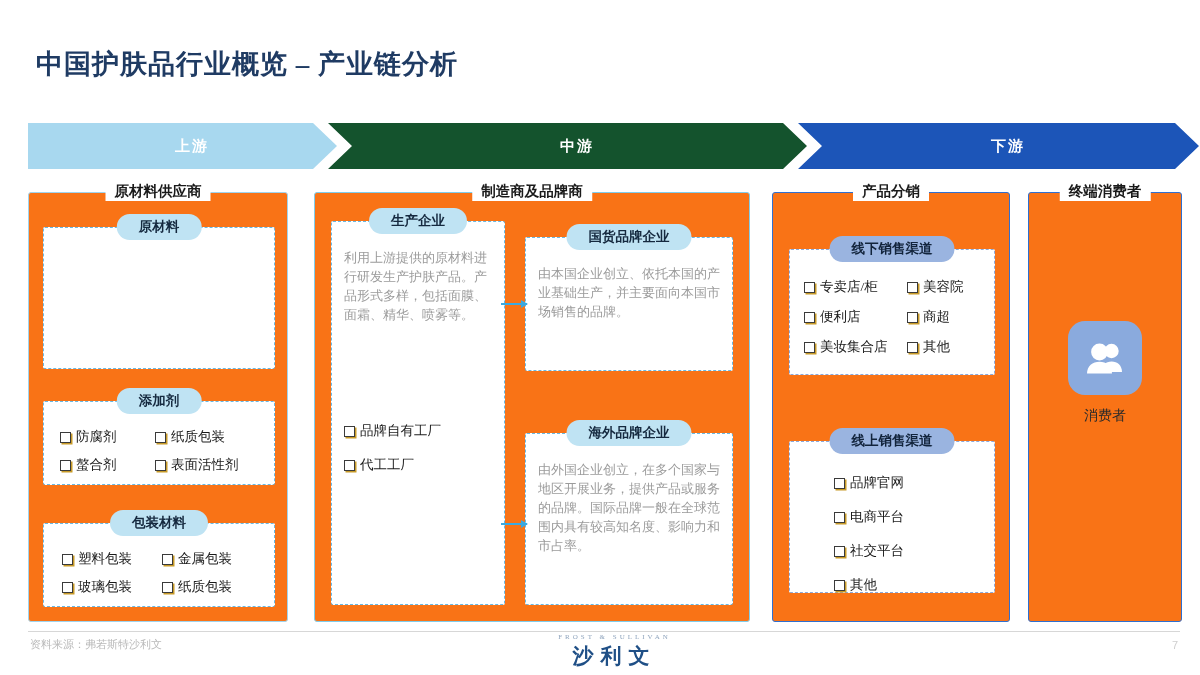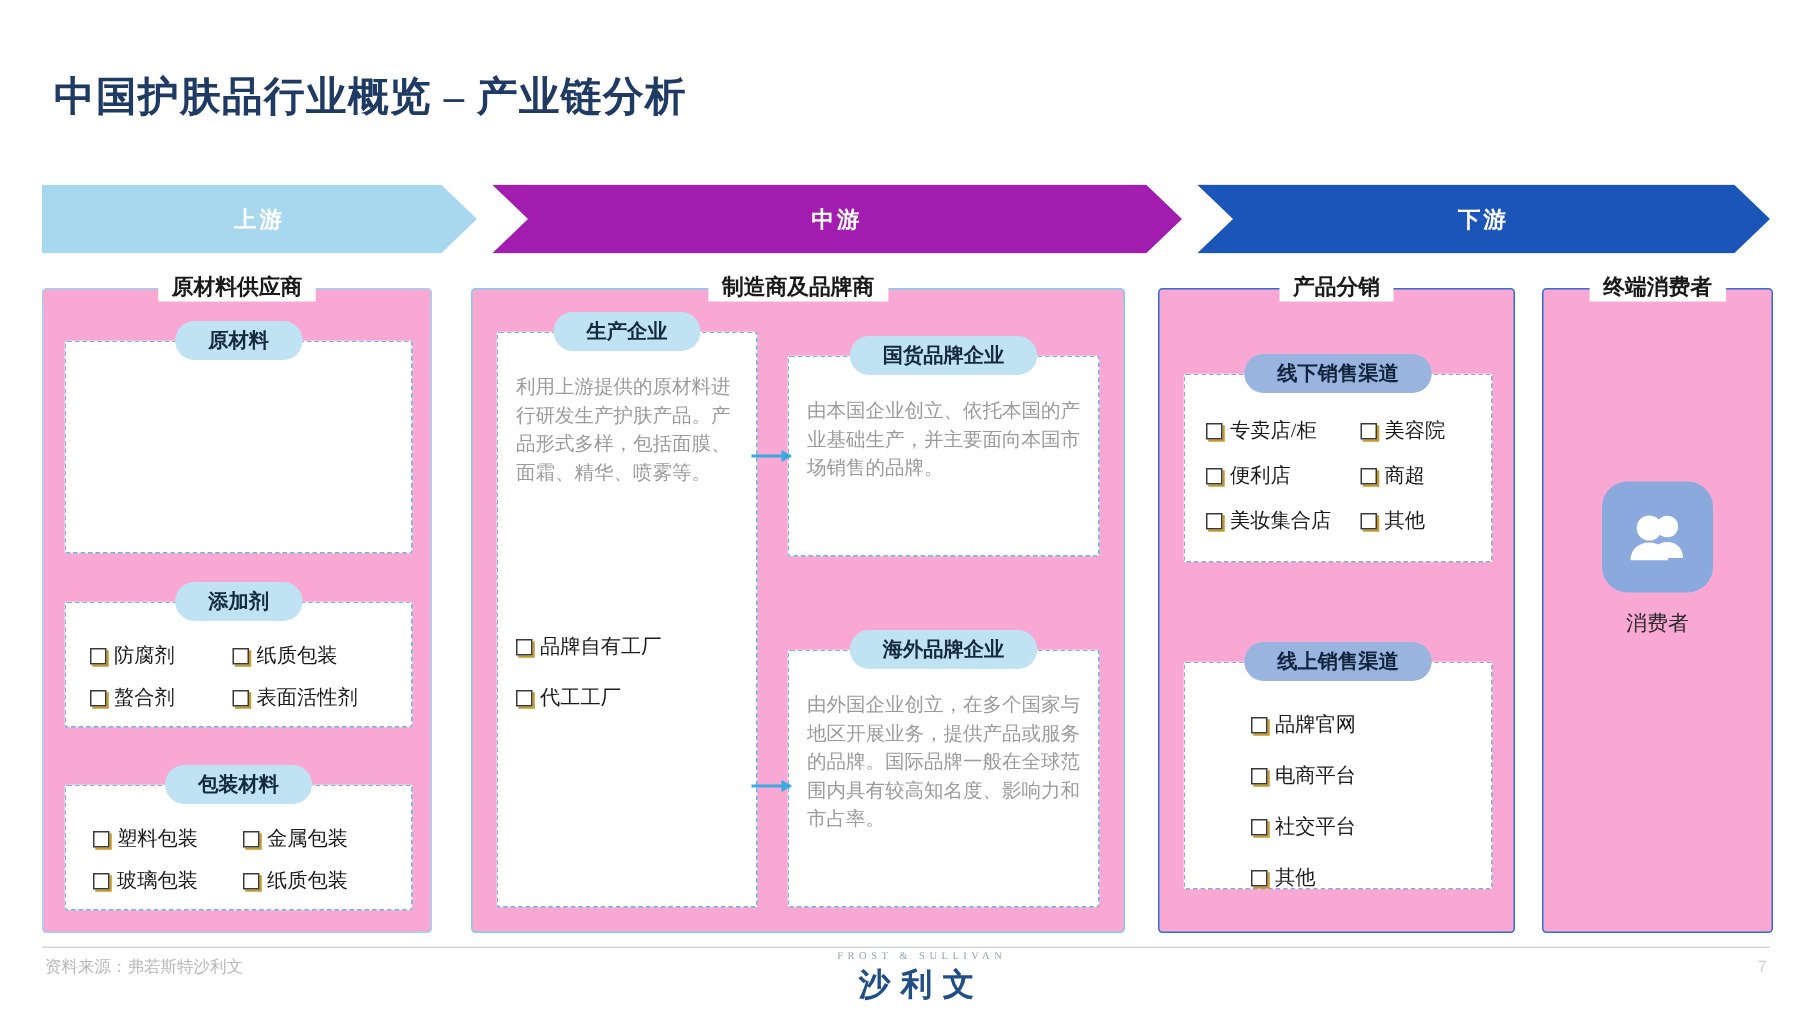--- a/index.html
+++ b/index.html
@@ -18,30 +18,31 @@
     white-space:nowrap;
   }
 
   
   .banner{position:absolute;left:28px;top:123px;width:1152px;height:46px;}
   .arrow{
     position:absolute;top:0;height:46px;
     display:flex;align-items:center;justify-content:center;
     color:#ffffff;font-weight:bold;font-size:15px;letter-spacing:2px;
     font-family:"Liberation Serif","DejaVu Serif",serif;
+    padding-left:19px;
   }
   .a1{left:0;width:290px;background:#a8d8ef;
       clip-path:polygon(0 0, calc(100% - 24px) 0, 100% 50%, calc(100% - 24px) 100%, 0 100%);}
-  .a2{left:300px;width:460px;background:#a21caf;
+  .a2{left:300px;width:460px;background:#14532d;
       clip-path:polygon(0 0, calc(100% - 24px) 0, 100% 50%, calc(100% - 24px) 100%, 0 100%, 24px 50%);}
   .a3{left:770px;width:382px;background:#1c55b8;
       clip-path:polygon(0 0, calc(100% - 24px) 0, 100% 50%, calc(100% - 24px) 100%, 0 100%, 24px 50%);}
 
   
-  .panel{position:absolute;border:1.4px solid;border-radius:3px;background:#f9a8d4;}
+  .panel{position:absolute;border:1.4px solid;border-radius:3px;background:#f97316;}
   .panel-title{
     position:absolute;top:-11px;background:#fff;padding:0 9px;
     font-family:"Liberation Serif","DejaVu Serif",serif;
     font-size:14.5px;font-weight:bold;color:#1a1a1a;white-space:nowrap;
     left:50%;transform:translateX(-50%);
   }
   .p-up{left:28px;top:192px;width:258px;height:428px;border-color:#9fd4ee;}
   .p-mid{left:314px;top:192px;width:434px;height:428px;border-color:#7fcdec;}
   .p-dist{left:772px;top:192px;width:236px;height:428px;border-color:#2f6fd0;}
   .p-cons{left:1028px;top:192px;width:152px;height:428px;border-color:#2f6fd0;}

